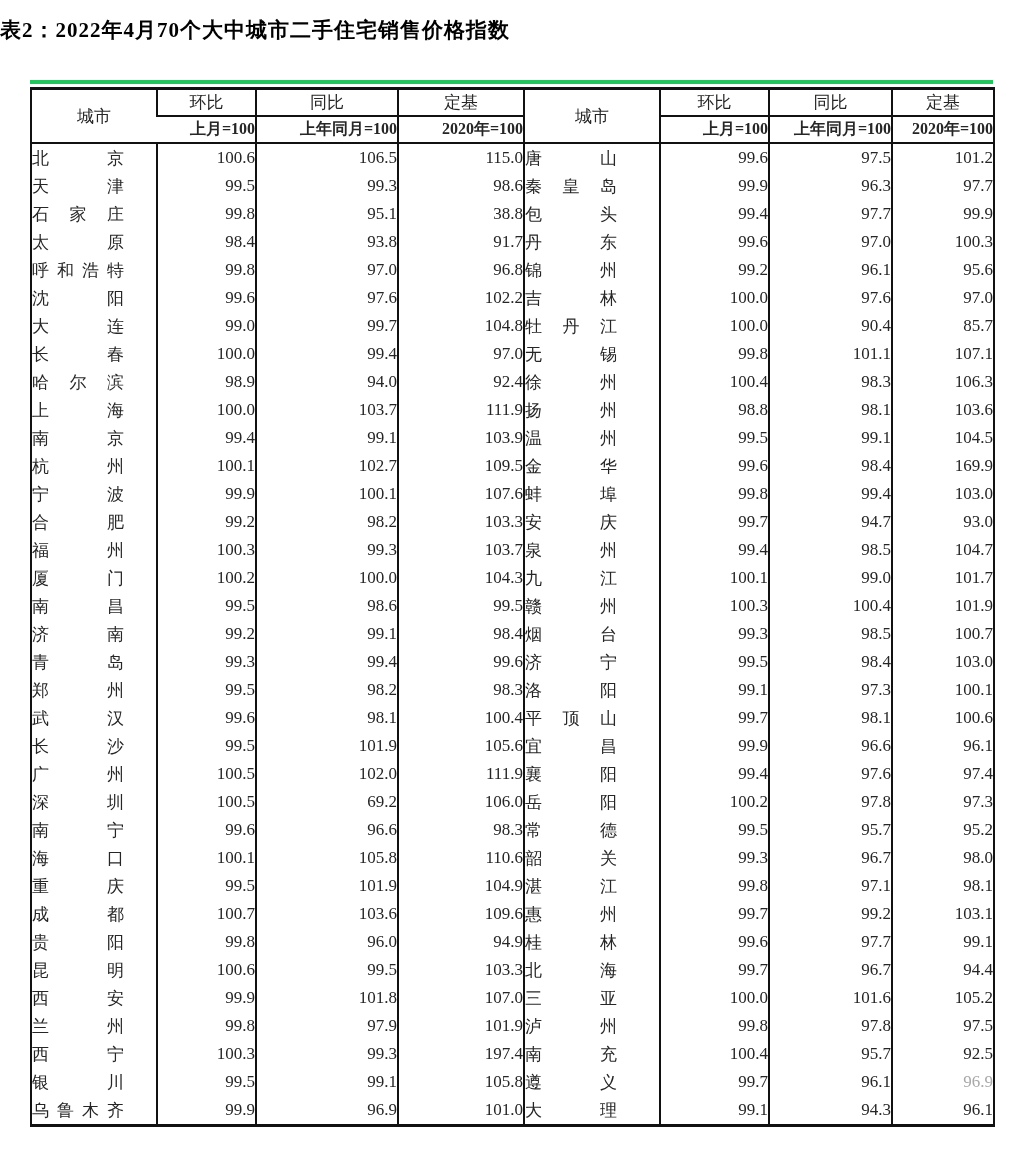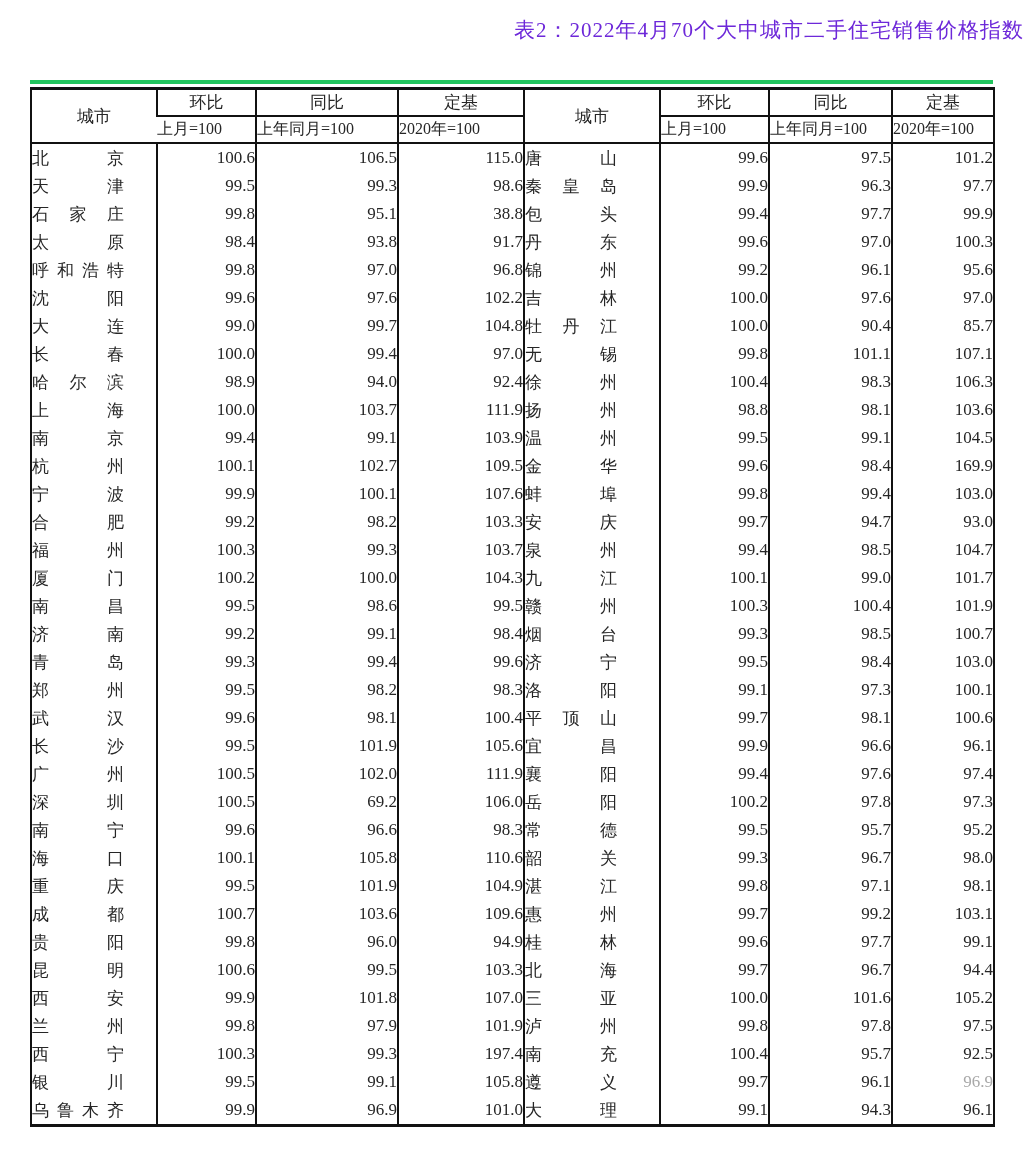--- a/index.html
+++ b/index.html
@@ -10,24 +10,24 @@
   body {
     width: 1024px;
     height: 1158px;
     position: relative;
     font-family: "Liberation Serif", "DejaVu Serif", serif;
     color: #262626;
   }
   .page-title {
     margin: 0;
     padding-top: 16px;
-    text-align: right;
+    text-align: left;
     font-size: 21px;
-    font-weight: normal;
-    color: #6d28d9;
+    font-weight: bold;
+    color: #000000;
     letter-spacing: 1px;
     font-family: "Liberation Serif", "DejaVu Serif", serif;
   }
   .table-wrap {
     position: absolute;
     left: 30px;
     top: 80px;
     width: 963px;
     border-top: 4px solid #22c55e;   
     padding-top: 3px;
@@ -46,21 +46,21 @@
     padding: 0;
     font-weight: normal;
     overflow: hidden;
     white-space: nowrap;
   }
   
   table.idx th, table.idx td { border-left: 2px solid #111; }
   table.idx th:first-child, table.idx td:first-child { border-left: none; }
 
   thead tr.hdr-top th { height: 25px; border-bottom: 2px solid #111; text-align: center; }
-  thead tr.hdr-sub th { height: 25px; border-bottom: 2px solid #111; text-align: left; font-size: 16px; }
+  thead tr.hdr-sub th { height: 25px; border-bottom: 2px solid #111; text-align: right; font-size: 16px; font-weight: bold; }
   thead th.city-hd { text-align: center; font-size: 17px; }
 
   tbody td { height: 28px; }
   td.num {
     text-align: right;
     padding-right: 12px;
     font-family: "Liberation Serif", "DejaVu Serif", serif;
   }
   td.city { text-align: left; padding-left: 22px; }
   .city-name {

